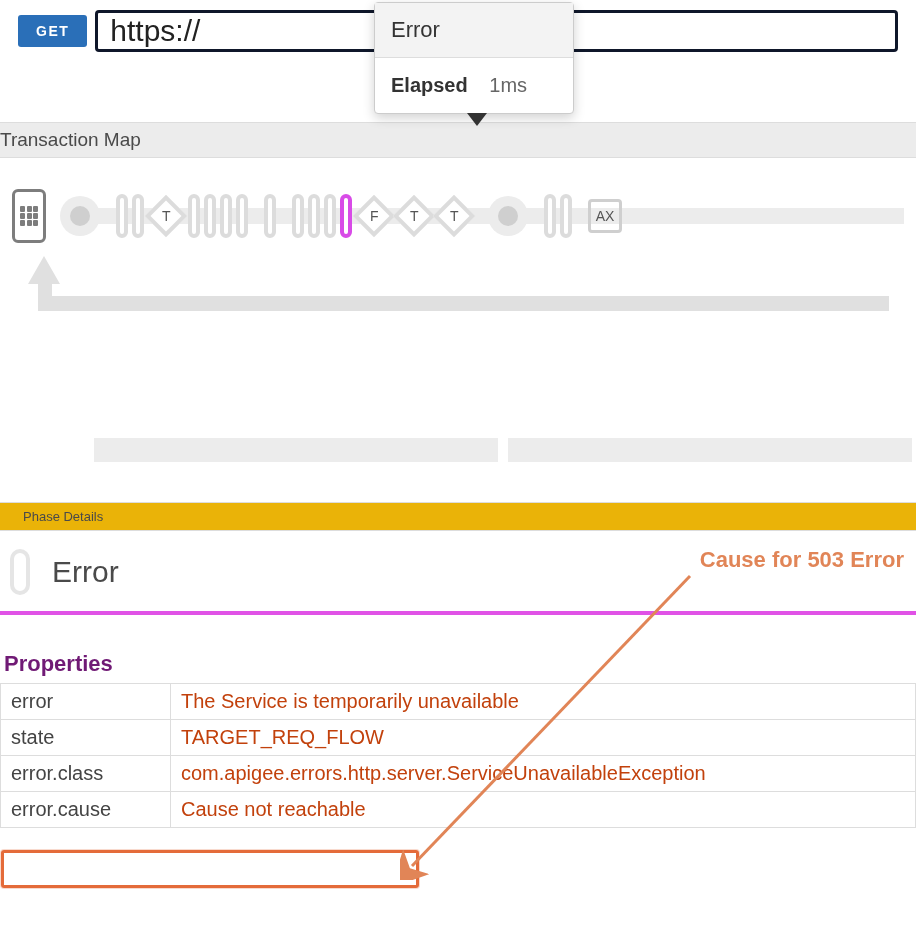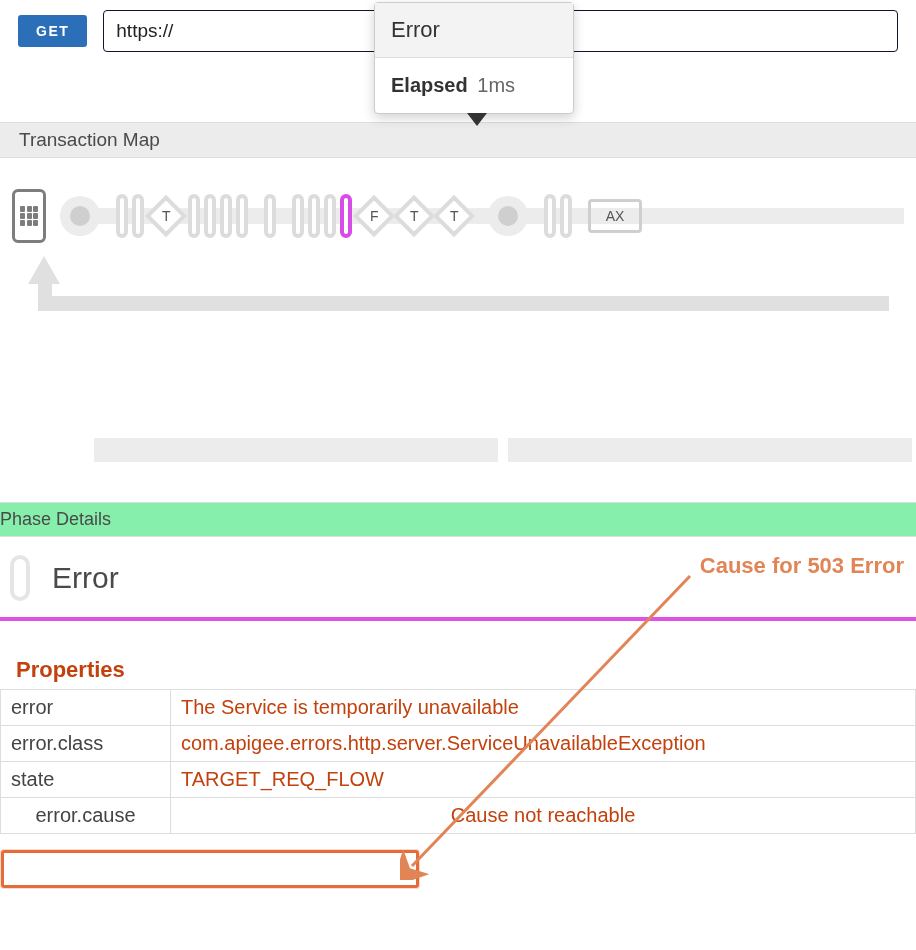--- a/index.html
+++ b/index.html
@@ -6,38 +6,38 @@
   body {
     font-family: -apple-system, BlinkMacSystemFont, 'Segoe UI', Helvetica, Arial, sans-serif;
     width: 916px;
     background: #fff;
     color: #333;
   }
   
   .request-bar {
     display: flex;
     align-items: center;
-    gap: 16px;
+    gap: 8px;
     padding: 10px 18px 10px 18px;
   }
   .method-badge {
     background: #2a6fb8;
     color: #fff;
     font-weight: 700;
     letter-spacing: 1.5px;
     font-size: 14px;
     padding: 8px 18px;
     border-radius: 3px;
   }
   .url-input {
     flex: 1 1 auto;
-    border: 1px solid #0f172a;
+    border: 3px solid #0f172a;
     border-radius: 4px;
     padding: 6px 12px;
-    font-size: 19px;
+    font-size: 30px;
     color: #222;
     height: 42px;
   }
   
   .tooltip-card {
     position: absolute;
     left: 374px;
     top: 2px;
     background: #fff;
     border: 1px solid #ccc;
@@ -51,38 +51,38 @@
     border-bottom: 1px solid #ddd;
     padding: 14px 16px;
     font-size: 22px;
     color: #333;
   }
   .tooltip-body {
     padding: 16px;
     font-size: 20px;
   }
   .tooltip-body .lbl { font-weight: 700; margin-right: 4px; }
-  .tooltip-body .val { color: #666; }
+  .tooltip-body .val { color: #666; margin-left: 12px; }
   .tooltip-pointer {
     position: absolute;
     bottom: -13px;
     left: 92px;
     width: 0; height: 0;
     border-left: 10px solid transparent;
     border-right: 10px solid transparent;
     border-top: 13px solid #333;
   }
 
   
   .section-head {
     margin-top: 60px;
     background: #ececec;
     border-top: 1px solid #ddd;
     border-bottom: 1px solid #ddd;
-    padding: 6px 19px;
+    padding: 6px 0;
     font-size: 19px;
     color: #4a4a4a;
   }
   .transaction-map {
     background: #fff;
     padding: 30px 12px 40px 12px;
     position: relative;
     height: 260px;
   }
   .flow-row {
@@ -126,21 +126,21 @@
   }
   .diamond {
     width:30px; height:30px;
     transform:rotate(45deg);
     background:#fff; border:4px solid #dcdcdc;
     display:flex; align-items:center; justify-content:center;
     margin:0 3px;
   }
   .diamond span { transform:rotate(-45deg); font-size:14px; color:#555; }
   .box {
-    width:54px; height:34px;
+    width:34px; height:34px;
     border:3px solid #cfcfcf; border-radius:4px;
     display:flex; align-items:center; justify-content:center;
     font-size:14px; color:#555;
   }
   .gap { width:8px; }
   .return-arrow {
     position:absolute;
     left:24px;
     top:98px;
     width: 870px;
@@ -156,25 +156,25 @@
   .grey-bars div {
     height:24px; background:#ececec;
   }
   .grey-bars .a { width:80px; visibility:hidden; }
   .grey-bars .b { flex:1; }
   .grey-bars .c { flex:1; }
 
   
   .phase-details-head {
     margin-top:40px;
-    background:#86efac;
+    background:#eab308;
     border-top:1px solid #ddd;
     border-bottom:1px solid #ddd;
-    padding:6px 0;
-    font-size:18px;
+    padding:6px 23px;
+    font-size:13px;
     color:#4a4a4a;
   }
   .phase-title-row {
     display:flex; align-items:center; gap:22px;
     padding:18px 10px 14px 10px;
     position:relative;
   }
   .phase-title-row .lozenge {
     width:20px; height:46px; border-radius:12px;
     border:4px solid #e5e5e5;
@@ -188,34 +188,34 @@
     top:16px;
     font-size:22px;
     font-weight:700;
     color:#e18557;
   }
   .magenta-line {
     height:4px; background:#e052e6; width:100%;
     margin-top:2px;
   }
   .properties-label {
-    font-size:22px; font-weight:700; color:#c2410c;
-    padding:36px 4px 6px 16px;
+    font-size:22px; font-weight:700; color:#701a75;
+    padding:36px 4px 6px 4px;
   }
   table.props {
     width:100%; border-collapse:collapse;
     font-size:20px;
   }
   table.props td {
     border:1px solid #ddd;
     padding:6px 10px;
     color:#c2410c;
   }
   table.props td.key { width:170px; color:#444; }
-  tr.highlight-row td { position:relative;text-align:center; }
+  tr.highlight-row td { position:relative; }
   .row-highlight-frame {
     position:absolute;
     left:1px; top:850px;
     width:418px; height:38px;
     border:3px solid #e46b3a;
     border-radius:3px;
     pointer-events:none;
     box-shadow:0 0 0 1px rgba(228,107,58,0.25);
   }
   
@@ -319,26 +319,26 @@
 <div class="magenta-line"></div>
 
 <div class="properties-label">Properties</div>
 <table class="props">
   <tbody>
       <tr>
     <td class="key">error</td>
     <td>The Service is temporarily unavailable</td>
   </tr>
   <tr>
+    <td class="key">state</td>
+    <td>TARGET_REQ_FLOW</td>
+  </tr>
+  <tr>
     <td class="key">error.class</td>
     <td>com.apigee.errors.http.server.ServiceUnavailableException</td>
-  </tr>
-  <tr>
-    <td class="key">state</td>
-    <td>TARGET_REQ_FLOW</td>
   </tr>
   <tr class="highlight-row">
     <td class="key">error.cause</td>
     <td>Cause not reachable</td>
   </tr>
 </tbody>
   </table>
 
 <div class="row-highlight-frame"></div>
 

